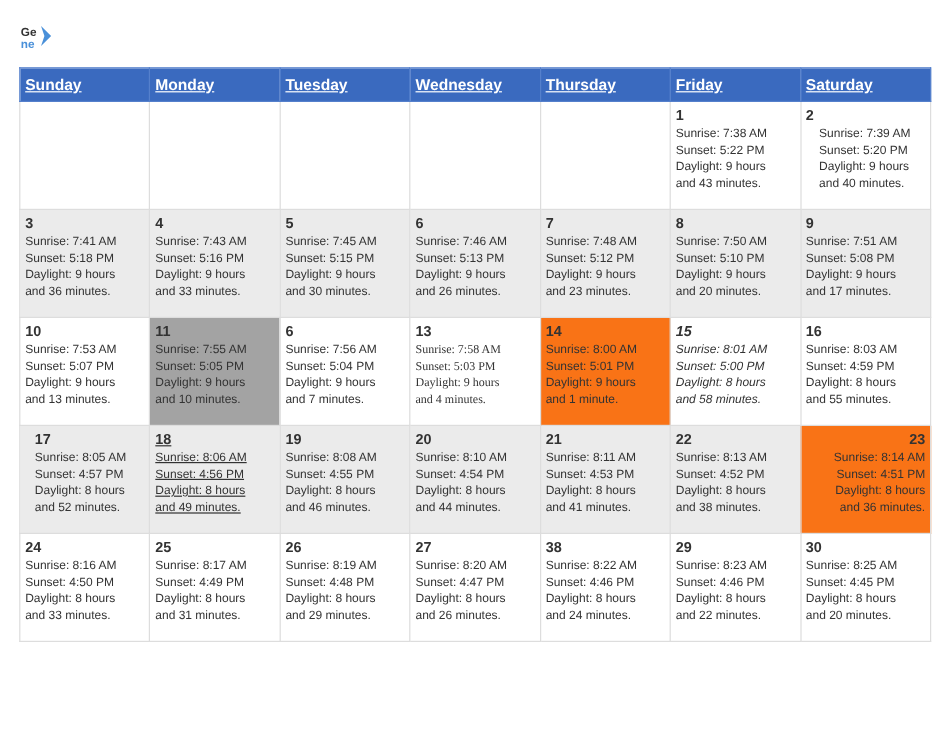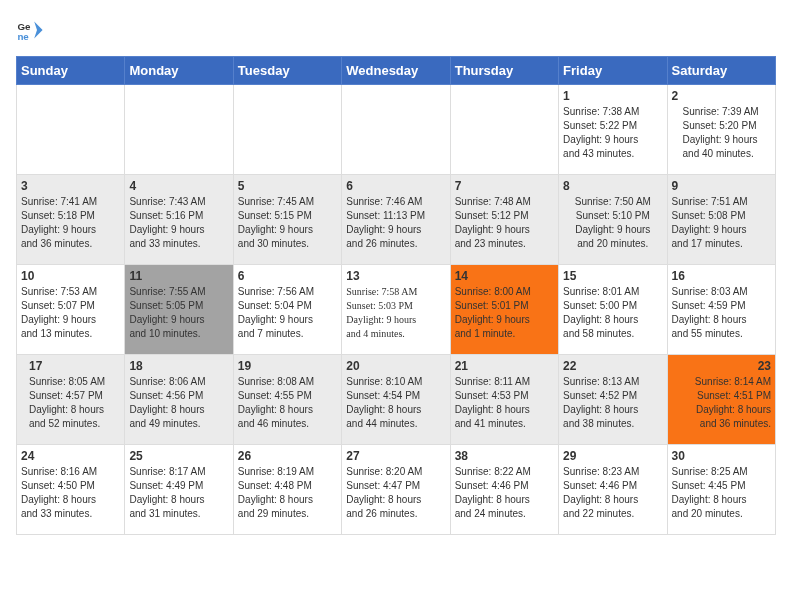--- a/index.html
+++ b/index.html
@@ -43,20 +43,21 @@
       table-layout: fixed;
     }
     .calendar-table th {
       background: #3a6abf;
       color: #fff;
       font-size: 13px;
       font-weight: bold;
       padding: 6px 4px;
       text-align: left;
       border: 1px solid #5580cc;
+      text-decoration: underline;
     }
     .calendar-table td {
       border: 1px solid #ddd;
       vertical-align: top;
       padding: 4px;
       height: 90px;
       background: #fff;
       font-size: 10.5px;
       color: #333;
     }
@@ -155,34 +156,34 @@
         <td style="background: rgb(235, 235, 235);">
           <span class="day-number">5</span>
           <div class="day-info" style="white-space: pre-line;">Sunrise: 7:45 AM
 Sunset: 5:15 PM
 Daylight: 9 hours
 and 30 minutes.</div>
         </td>
         <td style="background: rgb(235, 235, 235);">
           <span class="day-number">6</span>
           <div class="day-info" style="white-space: pre-line;">Sunrise: 7:46 AM
-Sunset: 11:13 PM
+Sunset: 5:13 PM
 Daylight: 9 hours
 and 26 minutes.</div>
         </td>
         <td style="background: rgb(235, 235, 235);">
           <span class="day-number">7</span>
           <div class="day-info" style="white-space: pre-line;">Sunrise: 7:48 AM
 Sunset: 5:12 PM
 Daylight: 9 hours
 and 23 minutes.</div>
         </td>
         <td style="background: rgb(235, 235, 235);">
           <span class="day-number">8</span>
-          <div class="day-info" style="white-space: pre-line; text-align: center;">Sunrise: 7:50 AM
+          <div class="day-info" style="white-space: pre-line;">Sunrise: 7:50 AM
 Sunset: 5:10 PM
 Daylight: 9 hours
 and 20 minutes.</div>
         </td>
         <td style="background: rgb(235, 235, 235);">
           <span class="day-number">9</span>
           <div class="day-info" style="white-space: pre-line;">Sunrise: 7:51 AM
 Sunset: 5:08 PM
 Daylight: 9 hours
 and 17 minutes.</div>
@@ -217,21 +218,21 @@
 Daylight: 9 hours
 and 4 minutes.</div>
         </td>
         <td style="background: #f97316;">
           <span class="day-number">14</span>
           <div class="day-info" style="white-space: pre-line;">Sunrise: 8:00 AM
 Sunset: 5:01 PM
 Daylight: 9 hours
 and 1 minute.</div>
         </td>
-        <td style="background: rgb(255, 255, 255);">
+        <td style="background: rgb(255, 255, 255); font-style: italic;">
           <span class="day-number">15</span>
           <div class="day-info" style="white-space: pre-line;">Sunrise: 8:01 AM
 Sunset: 5:00 PM
 Daylight: 8 hours
 and 58 minutes.</div>
         </td>
         <td style="background: rgb(255, 255, 255);">
           <span class="day-number">16</span>
           <div class="day-info" style="white-space: pre-line;">Sunrise: 8:03 AM
 Sunset: 4:59 PM
@@ -240,21 +241,21 @@
         </td>
       </tr>
       <tr>
         <td style="background: rgb(235, 235, 235); padding-left: 12px;">
           <span class="day-number">17</span>
           <div class="day-info" style="white-space: pre-line;">Sunrise: 8:05 AM
 Sunset: 4:57 PM
 Daylight: 8 hours
 and 52 minutes.</div>
         </td>
-        <td style="background: rgb(235, 235, 235);">
+        <td style="background: rgb(235, 235, 235); text-decoration: underline;">
           <span class="day-number">18</span>
           <div class="day-info" style="white-space: pre-line;">Sunrise: 8:06 AM
 Sunset: 4:56 PM
 Daylight: 8 hours
 and 49 minutes.</div>
         </td>
         <td style="background: rgb(235, 235, 235);">
           <span class="day-number">19</span>
           <div class="day-info" style="white-space: pre-line;">Sunrise: 8:08 AM
 Sunset: 4:55 PM

